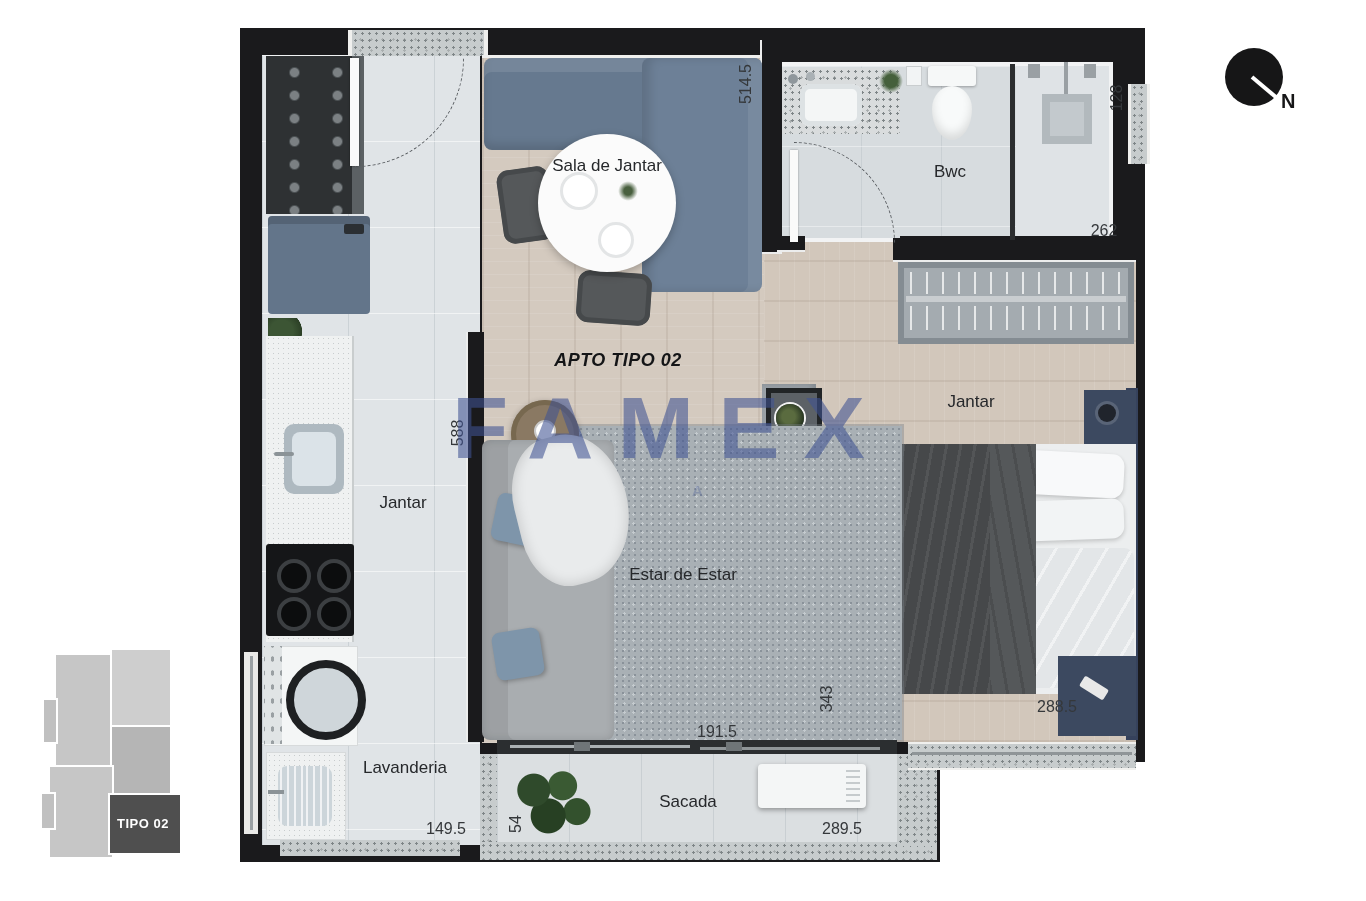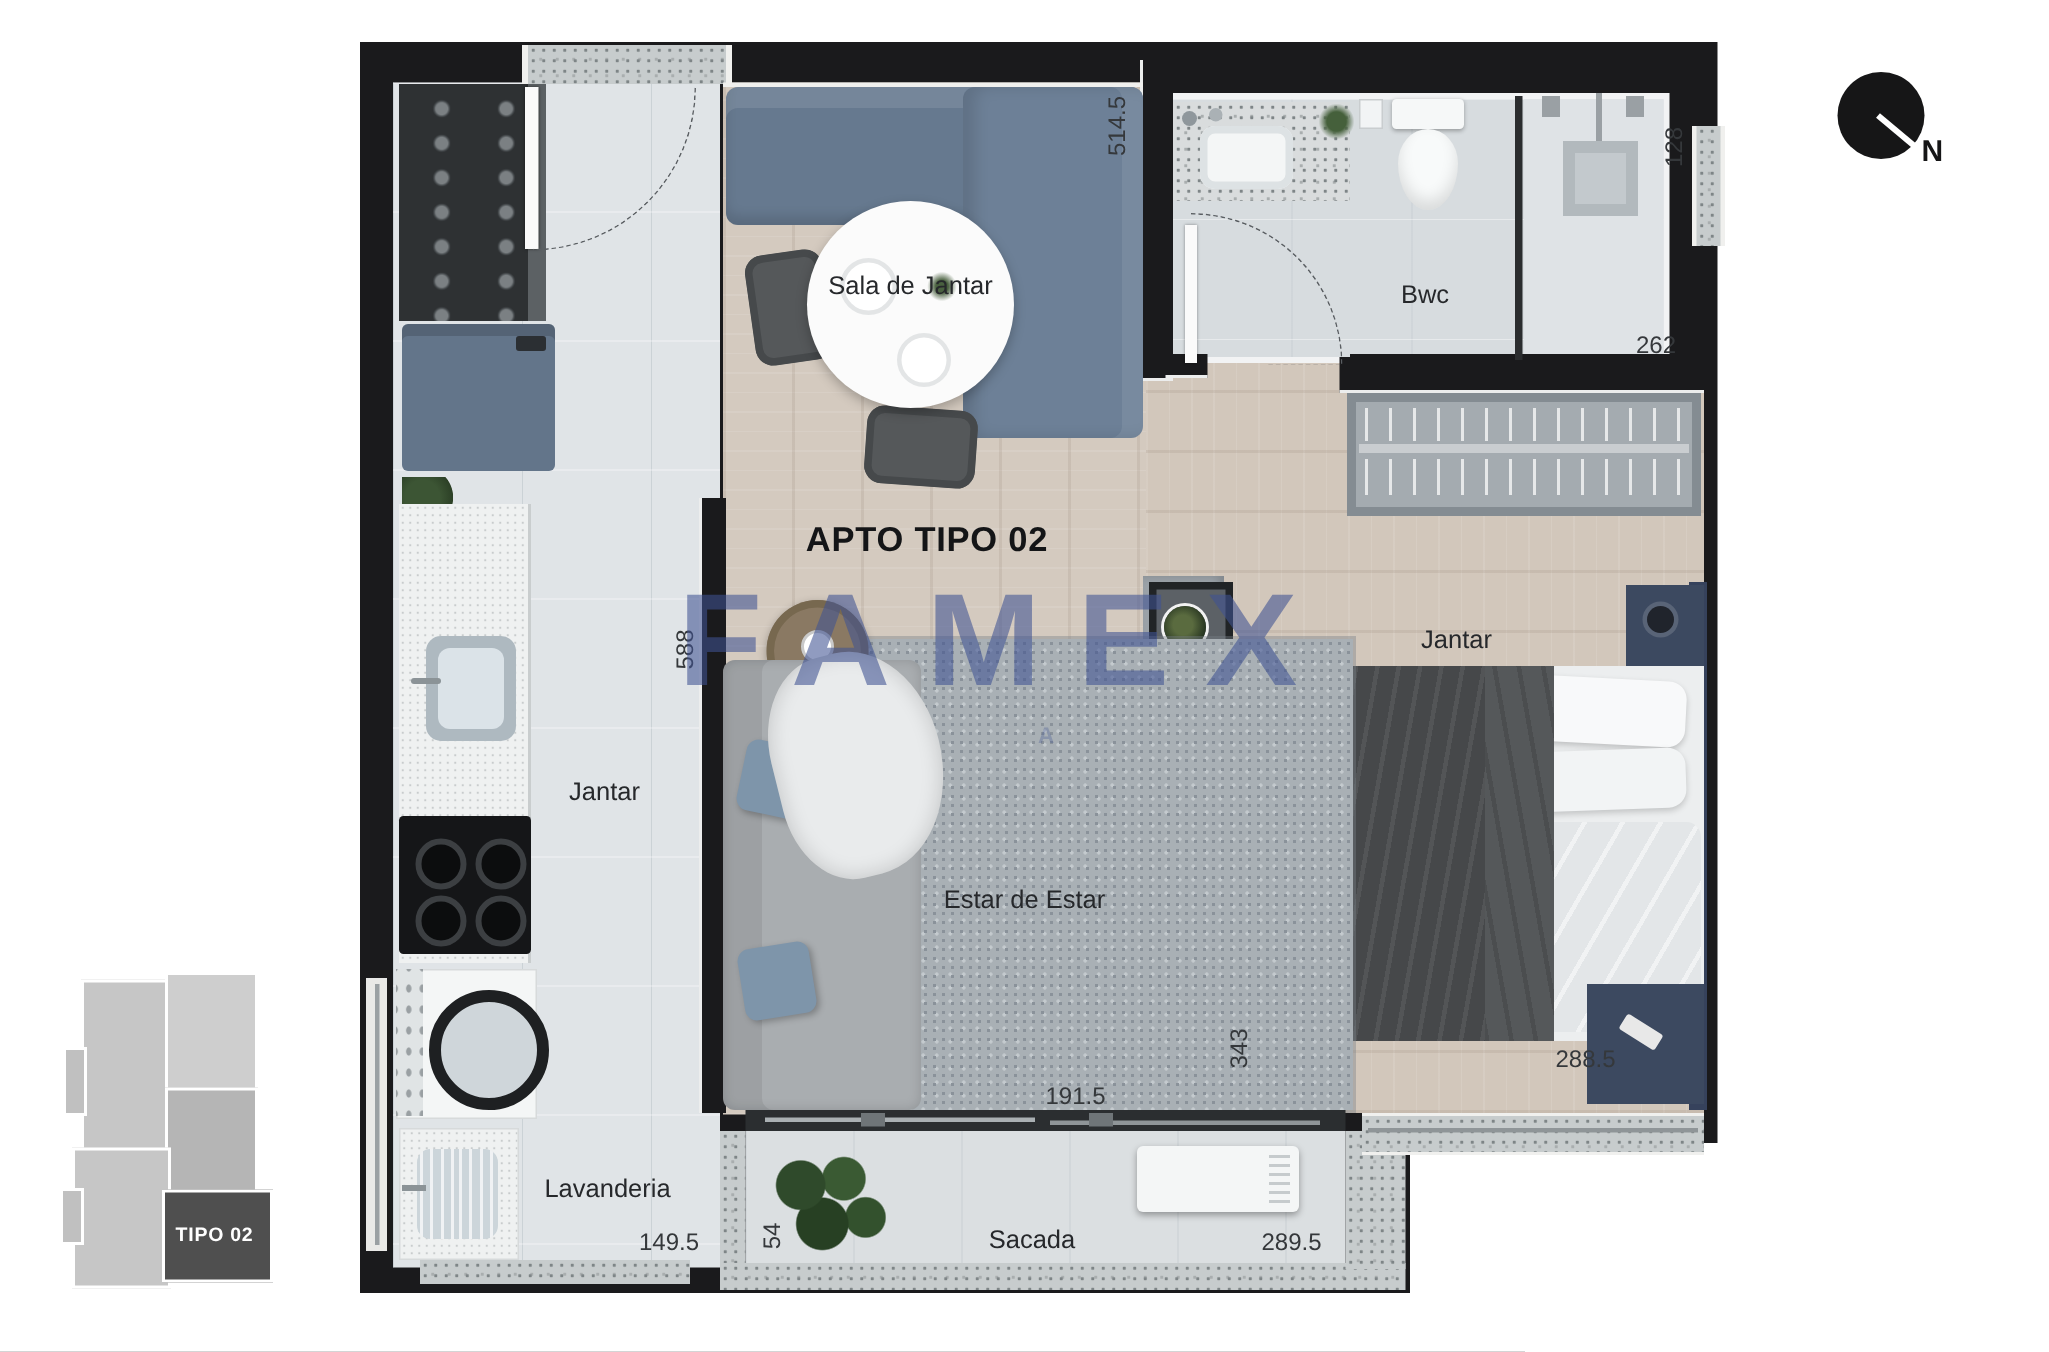--- a/index.html
+++ b/index.html
@@ -30,24 +30,24 @@
         radial-gradient(#7e8587 1px, transparent 1.3px),
         radial-gradient(#a9aeaf 1px, transparent 1.3px);
         background-size:7px 7px,11px 11px;background-position:0 0,3px 4px;}
   .speckle{background-color:#eff1f1;background-image:
         radial-gradient(#c8cccd .8px, transparent 1px);background-size:5px 5px;}
   .rugtex{background-color:#a9b0b5;background-image:
         radial-gradient(#8a929a 1px, transparent 1.2px),
         radial-gradient(#c5cbcf 1px, transparent 1.2px);
         background-size:6px 6px,9px 9px;background-position:0 0,3px 3px;}
   
-  .room-label{position:absolute;transform:translate(-50%,-50%);font-size:17px;color:#26282b;white-space:nowrap;margin-top:25px;}
+  .room-label{position:absolute;transform:translate(-50%,-50%);font-size:17px;color:#26282b;white-space:nowrap;}
   .dim{position:absolute;transform:translate(-50%,-50%);font-size:16px;color:#35383b;white-space:nowrap;}
   .dim.v{transform:translate(-50%,-50%) rotate(-90deg);}
-  .plan-title{position:absolute;transform:translate(-50%,-50%);font-size:23px;font-weight:700;color:#141517;letter-spacing:.5px;white-space:nowrap;}
+  .plan-title{position:absolute;transform:translate(-50%,-50%);font-size:18px;font-weight:700;color:#141517;letter-spacing:.5px;white-space:nowrap;font-style:italic;}
   .watermark{position:absolute;font-size:92px;font-weight:700;color:rgba(64,82,146,.58);letter-spacing:24px;
              transform:scaleY(.95);transform-origin:left top;white-space:nowrap;z-index:60;pointer-events:none;}
   .watermark-sub{position:absolute;font-size:15px;font-weight:700;color:rgba(64,82,146,.30);z-index:60;}
   
   .f{position:absolute;}
   .round{border-radius:8px;}
   
   .kp{position:absolute;border:2px solid #ffffff;}
   .kp-label{position:absolute;transform:translate(-50%,-50%);color:#ffffff;font-weight:700;font-size:13px;letter-spacing:.5px;white-space:nowrap;text-align:center;}
   
@@ -199,21 +199,21 @@
 
   <div class="dim v" style="left:746px;top:84px;">514.5</div>
   <div class="dim v" style="left:1117px;top:98px;">128</div>
   <div class="dim" style="left:1104px;top:231px;">262</div>
   <div class="dim v" style="left:458px;top:433px;">588</div>
   <div class="dim v" style="left:827px;top:699px;">343</div>
   <div class="dim" style="left:1057px;top:707px;">288.5</div>
   <div class="dim" style="left:717px;top:732px;">191.5</div>
   <div class="dim" style="left:446px;top:829px;">149.5</div>
   <div class="dim v" style="left:516px;top:824px;">54</div>
-  <div class="dim" style="left:861px;top:829px;">289.5</div>
+  <div class="dim" style="left:842px;top:829px;">289.5</div>
 
   <div class="watermark" style="left:452px;top:378px;">FAMEX</div>
   <div class="watermark-sub" style="left:692px;top:482px;">A</div>
 
   <div class="compass-circle" style="left:1225px;top:48px;"></div>
   <div class="compass-needle" style="left:1252px;top:75px;"></div>
   <div class="compass-n" style="left:1281px;top:90px;">N</div>
 
   <div>
     <div class="kp" style="left:54px;top:653px;width:56px;height:112px;background:#c6c6c6;"></div>

